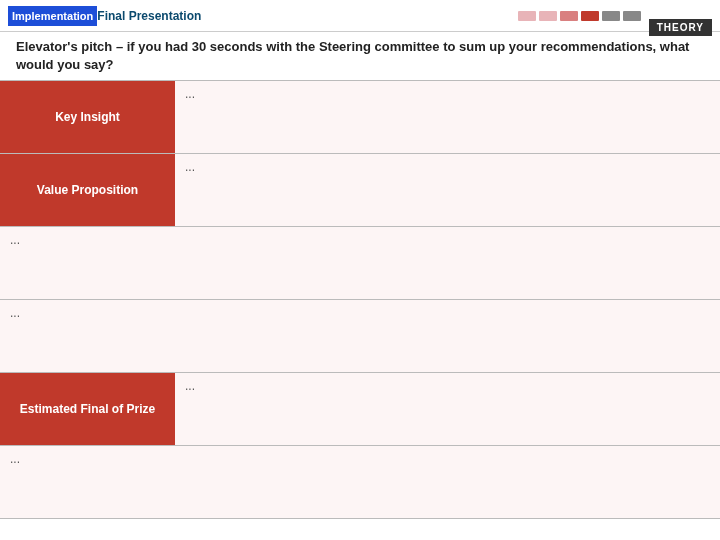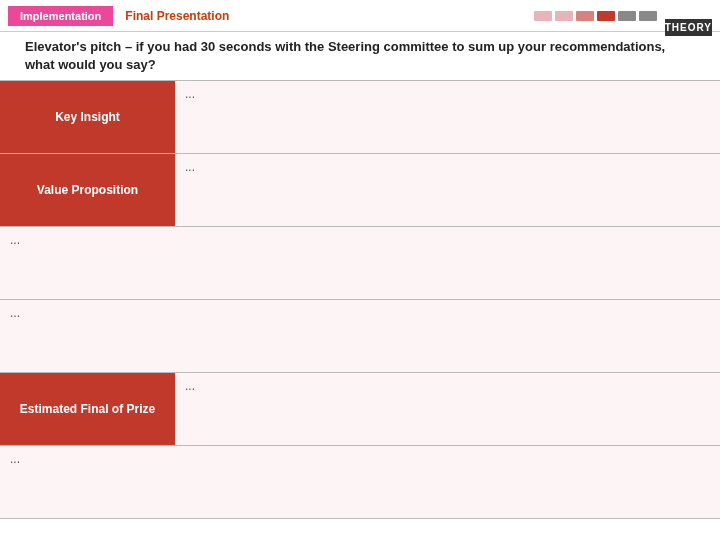--- a/index.html
+++ b/index.html
@@ -15,56 +15,56 @@
     
     #header {
       display: flex;
       align-items: center;
       background: #fff;
       border-bottom: 1px solid #ccc;
       padding: 0 8px;
       height: 32px;
     }
     #header .impl-tab {
-      background: #ec4899;
+      background: #1d4ed8;
       color: #fff;
-      padding: 4px 12px;
+      padding: 4px 4px;
       font-size: 11px;
       font-weight: bold;
-      margin-right: 12px;
+      margin-right: 0;
     }
     #header .final-tab {
-      color: #c2410c;
+      color: #0c4a6e;
       font-size: 12px;
       font-weight: bold;
       margin-right: auto;
     }
     #header .progress-dots {
       display: flex;
       gap: 3px;
       margin-right: 8px;
     }
     #header .dot {
       width: 18px;
       height: 10px;
       border-radius: 1px;
     }
     #header .theory-badge {
       background: #333;
       color: #fff;
       font-size: 10px;
       font-weight: bold;
-      padding: 3px 0;
+      padding: 3px 8px;
       letter-spacing: 1px;
       margin-top: 24px;
     }
 
     
     #intro {
-      padding: 6px 25px;
+      padding: 6px 16px;
       font-size: 13px;
       font-weight: bold;
       color: #222;
       line-height: 1.4;
       border-bottom: 1px solid #bbb;
     }
 
     
     #table-container {
       width: 100%;

